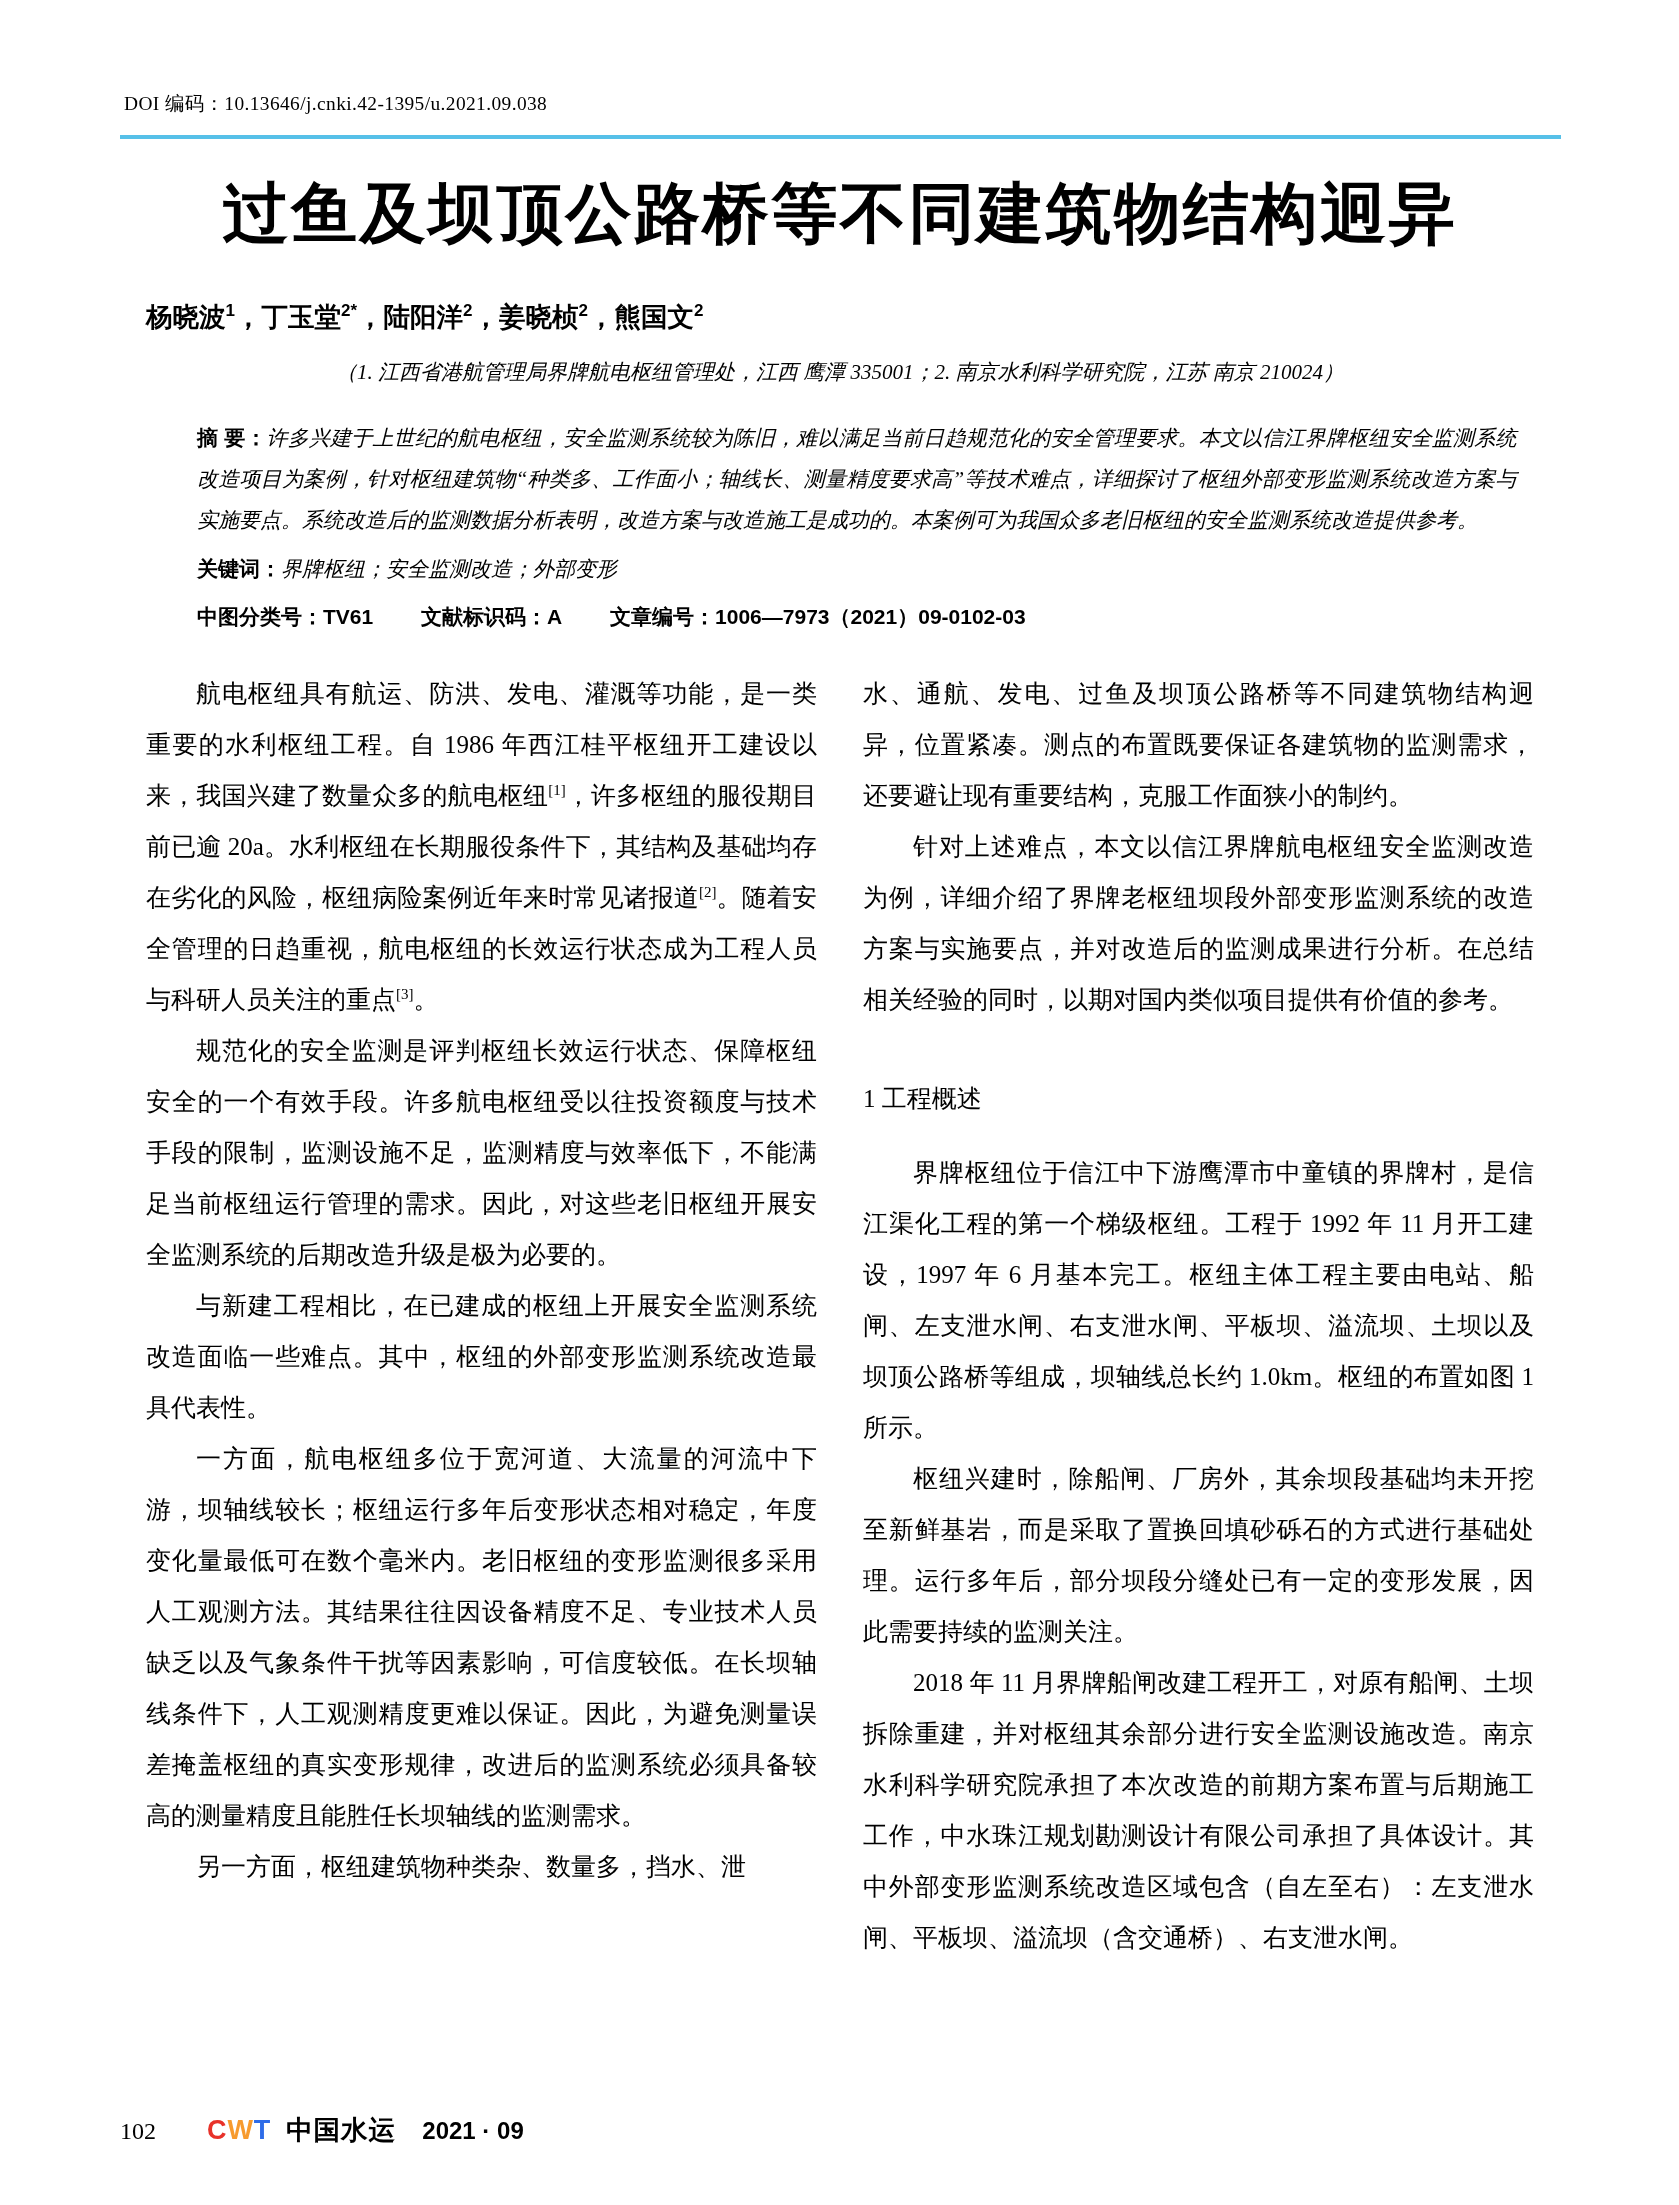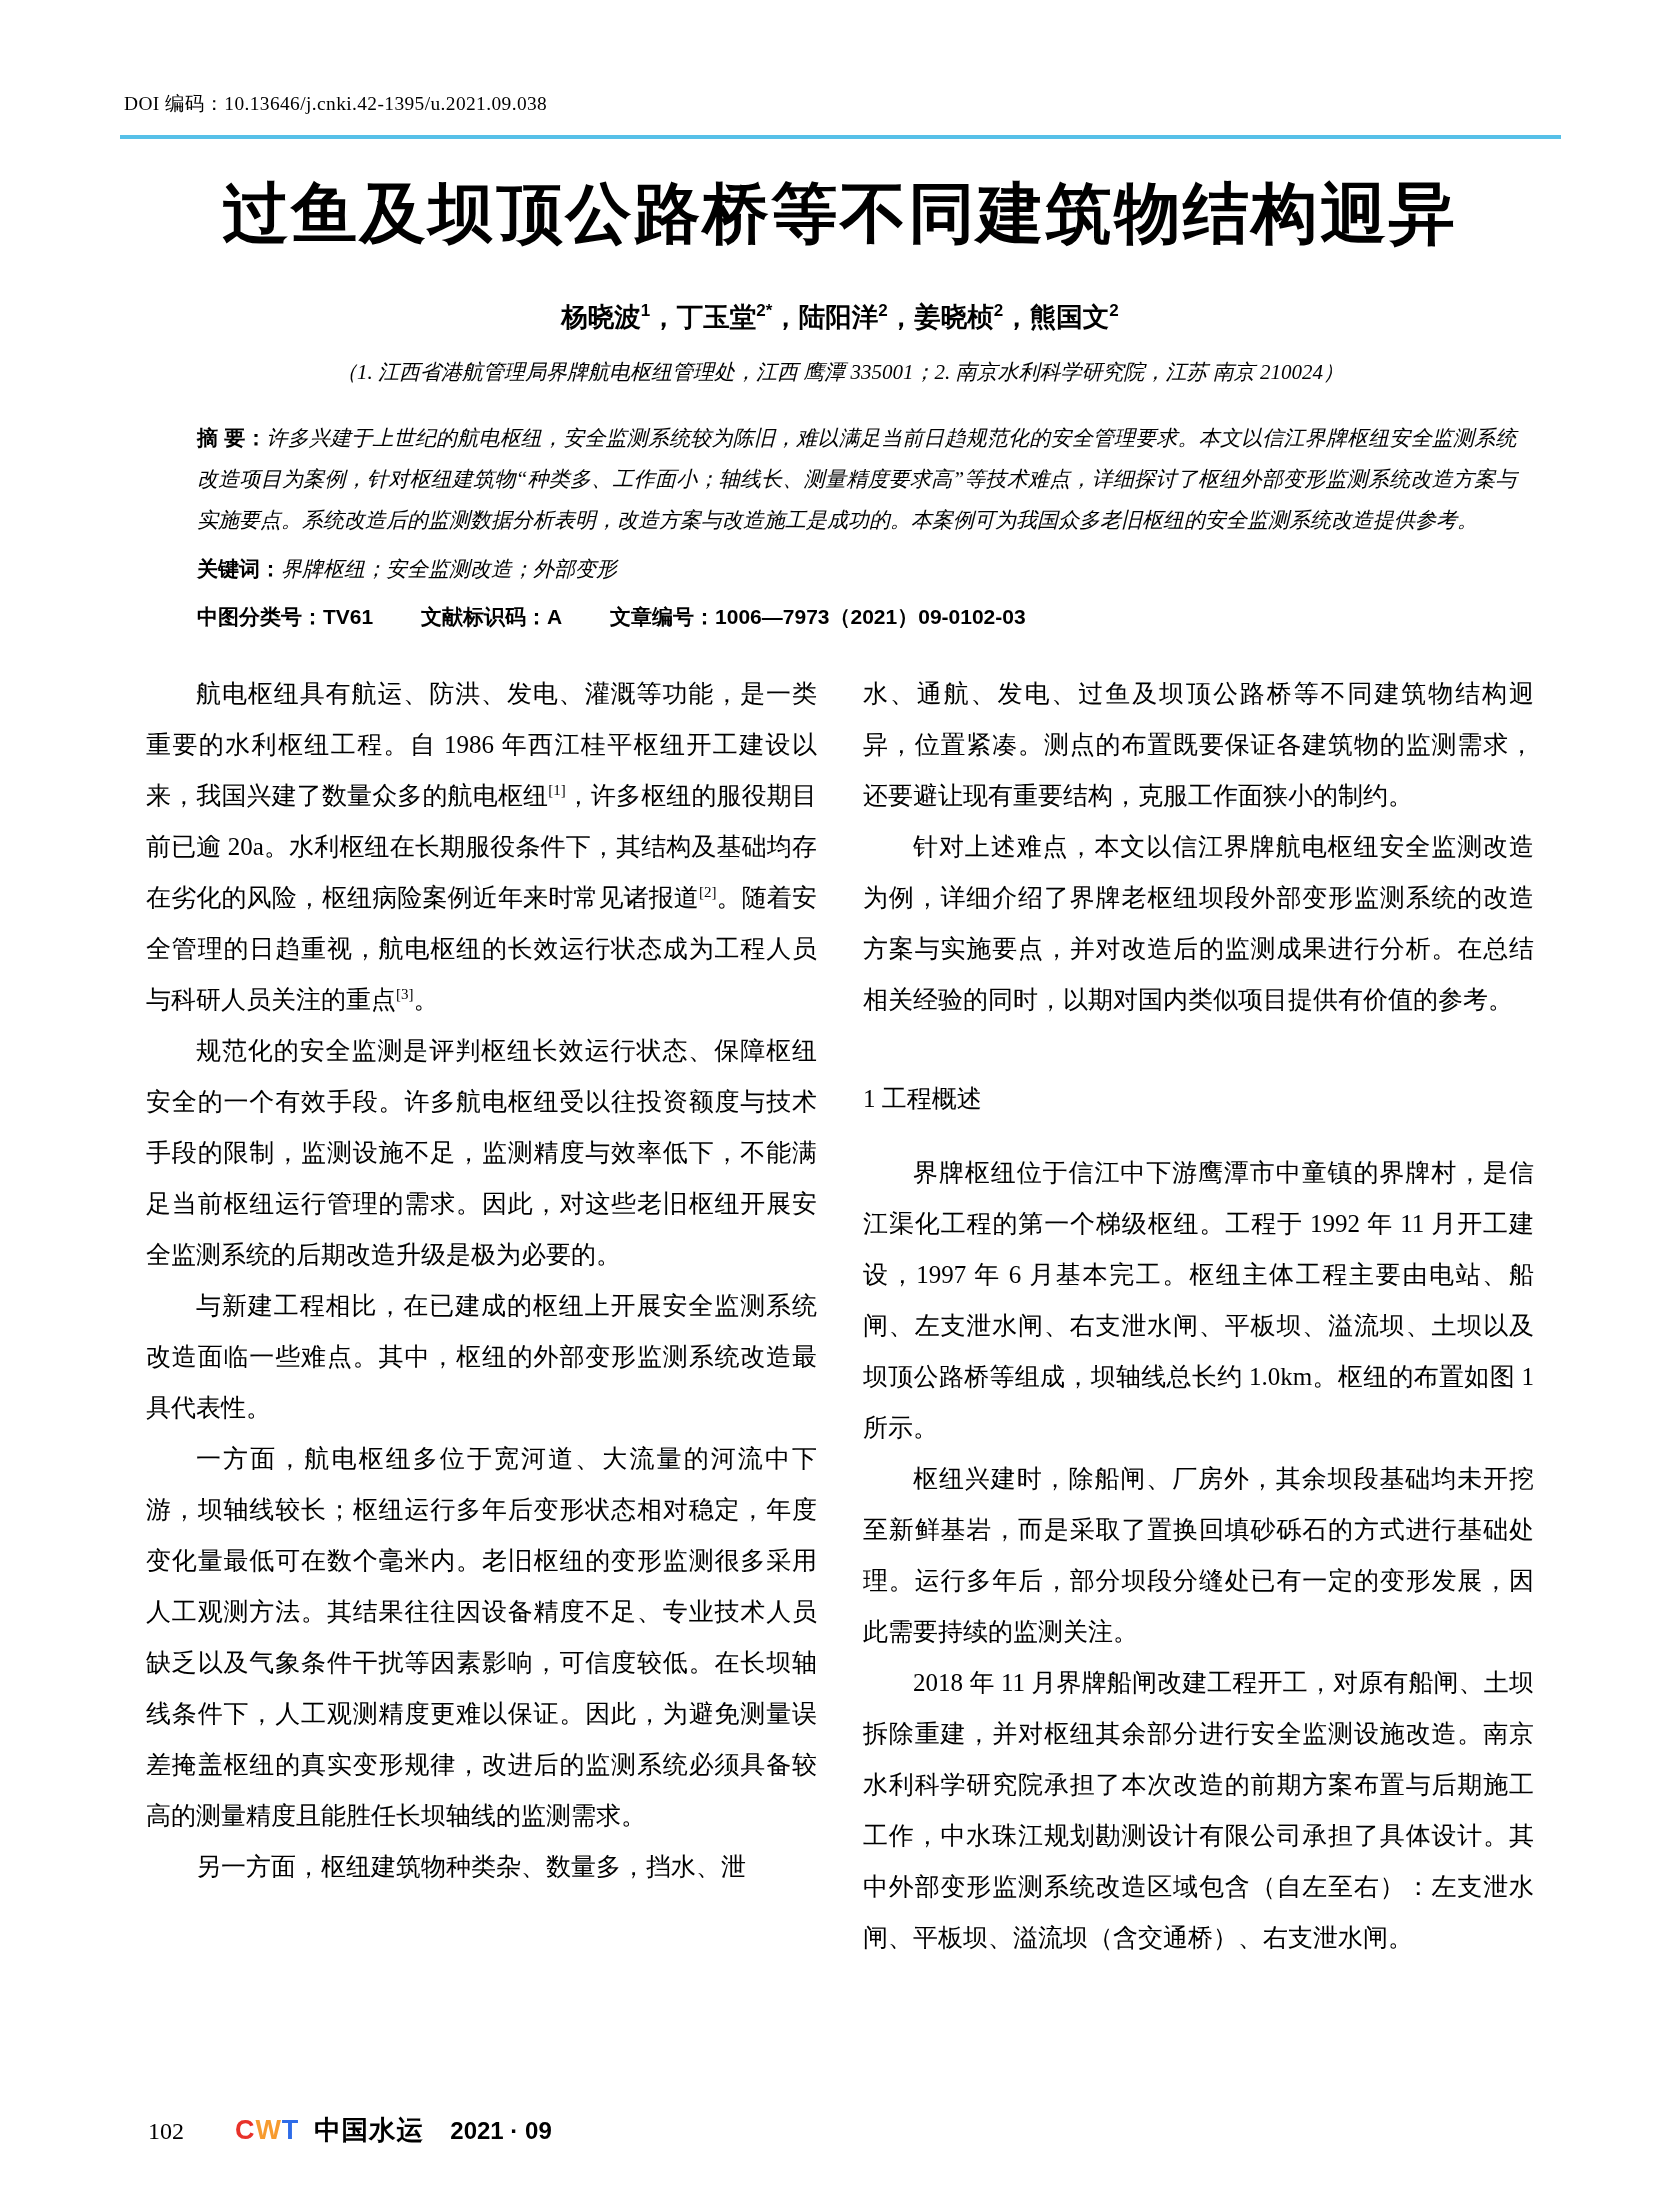--- a/index.html
+++ b/index.html
@@ -31,21 +31,20 @@
     margin-top:34px;
     text-align:center;
     font-size:66px;
     font-weight:bold;
     letter-spacing:2.6px;
     line-height:1.25;
     font-family:"Liberation Serif","DejaVu Serif",serif;
   }
   .authors{
     margin-top:36px;
-    text-align:center;
     font-size:26.5px;
     font-weight:bold;
     font-family:"Liberation Sans","DejaVu Sans",sans-serif;
   }
   .authors sup{font-size:17px;font-weight:bold;vertical-align:super;line-height:0;}
   .affiliation{
     margin-top:23px;
     text-align:center;
     font-size:21px;
     font-style:italic;
@@ -98,21 +97,21 @@
   .section-heading{
     margin:48px 0 23px 0;
     font-size:25px;
     line-height:51px;
     font-weight:normal;
     text-indent:0;
   }
   
   .footer{
     position:absolute;
-    left:148px;top:2112px;
+    left:120px;top:2112px;
     display:flex;
     align-items:baseline;
     white-space:nowrap;
   }
   .page-number{
     font-size:24px;
     font-family:"Liberation Serif","DejaVu Serif",serif;
   }
   .journal-logo{
     margin-left:51px;

